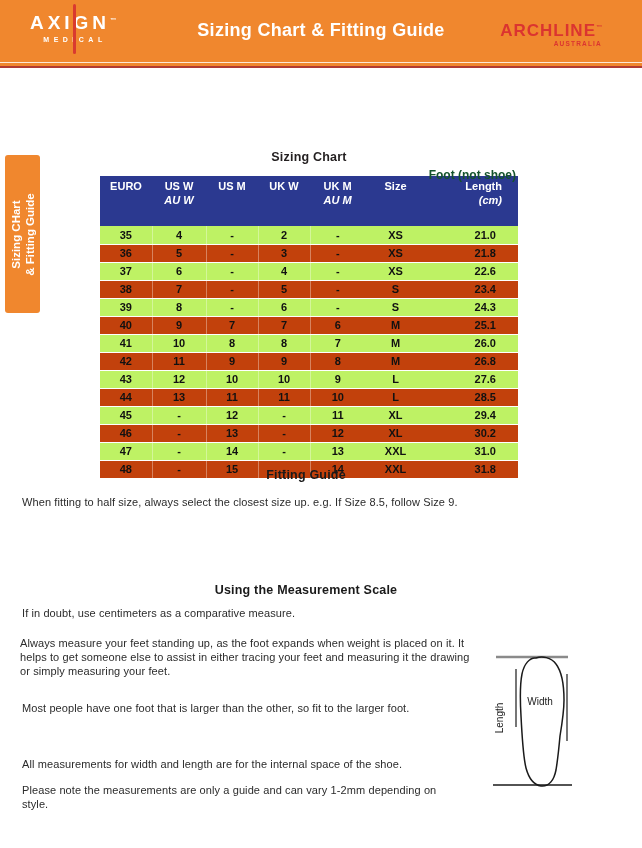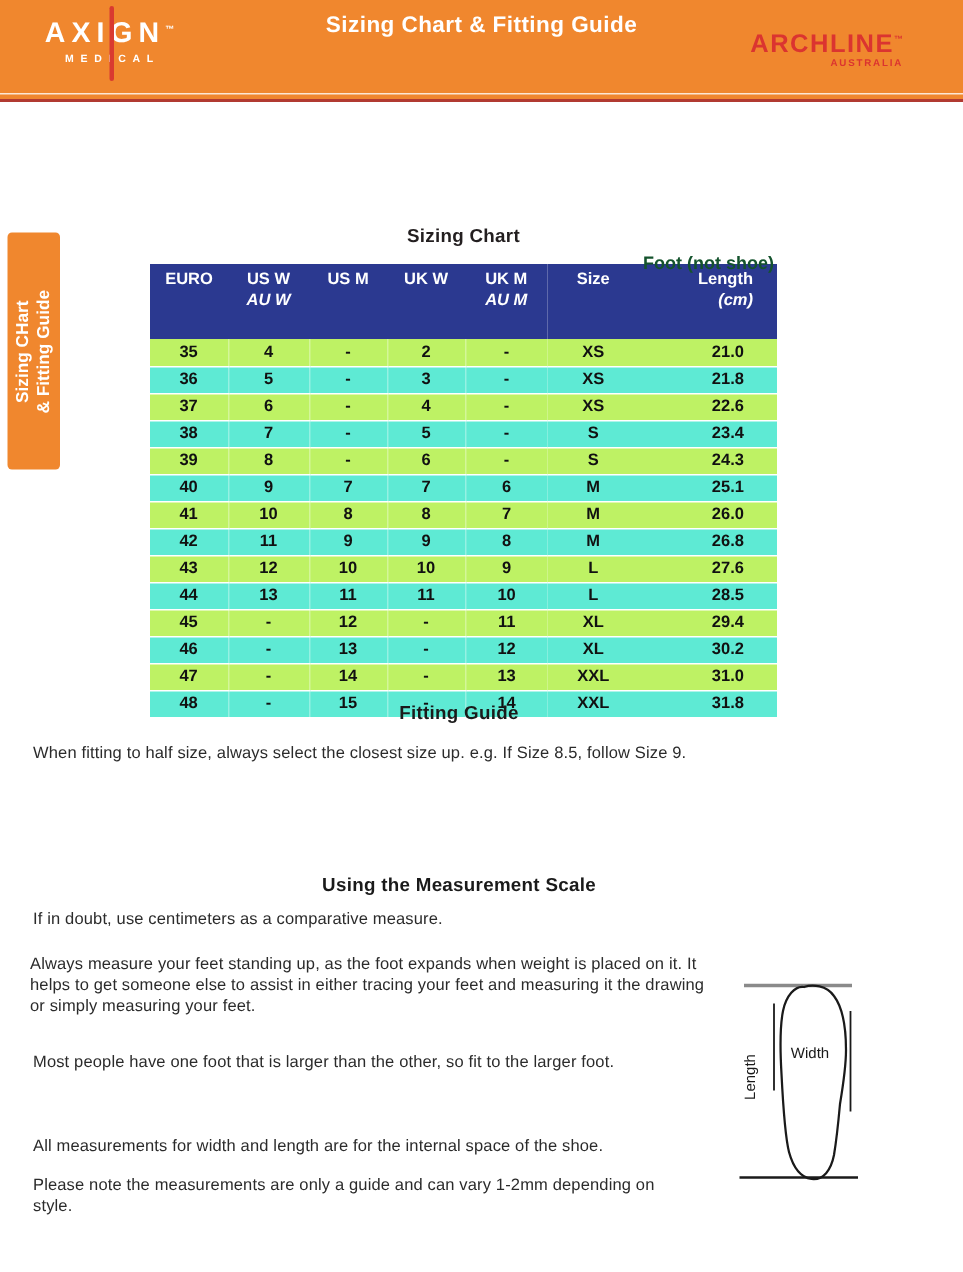--- a/index.html
+++ b/index.html
@@ -40,23 +40,23 @@
   .axign-sub {
     font-size: 7px; font-weight: bold; letter-spacing: 4.5px;
     margin-top: 2px; padding-left: 4px;
   }
   .axign-stroke {
     position: absolute; left: 45px; top: -5px;
     width: 2.5px; height: 50px; background: #D93A30;
     border-radius: 2px; z-index: 2;
   }
   .page-title {
-    position: absolute; left: 0; top: 8px;
+    position: absolute; left: 0; top: 20px;
     width: 642px; text-align: center;
-    color: #ffffff; font-size: 15px; font-weight: bold;
+    color: #ffffff; font-size: 18px; font-weight: bold;
     letter-spacing: 0.3px;
   }
   .archline {
     position: absolute; right: 40px; top: 18px;
     text-align: right; color: #DB3430;
   }
   .archline-name { font-size: 17px; font-weight: bold; letter-spacing: 1px; line-height: 18px; }
   .archline-name sup { font-size: 6px; letter-spacing: 0; }
   .archline-sub { font-size: 6.5px; font-weight: bold; letter-spacing: 1.2px; margin-top: 0px; }
 
@@ -93,21 +93,21 @@
     vertical-align: top; padding: 3px 0 0 0;
     height: 50px; line-height: 14px; text-align: center;
   }
   table.sizing th .sub { display: block; font-weight: bold; font-style: italic; }
   table.sizing td {
     font-size: 11px; font-weight: bold; color: #111;
     text-align: center; height: 18px; padding: 0;
     border-bottom: 1px solid #ffffff;
   }
   table.sizing tr.row-odd td { background: #bef264; }
-  table.sizing tr.row-even td { background: #5eead4; }
+  table.sizing tr.row-even td { background: #c2410c; }
   table.sizing td:nth-child(-n+4) { border-right: 1px solid rgba(255,255,255,0.35); }
   table.sizing th:last-child { text-align: right; padding-right: 16px; }
   table.sizing td:last-child { text-align: right; padding-right: 22px; }
 
   
   .section-heading {
     width: 612px; text-align: center;
     font-size: 12.5px; font-weight: bold; color: #1a1a1a;
     margin: 0; letter-spacing: 0.2px;
   }

